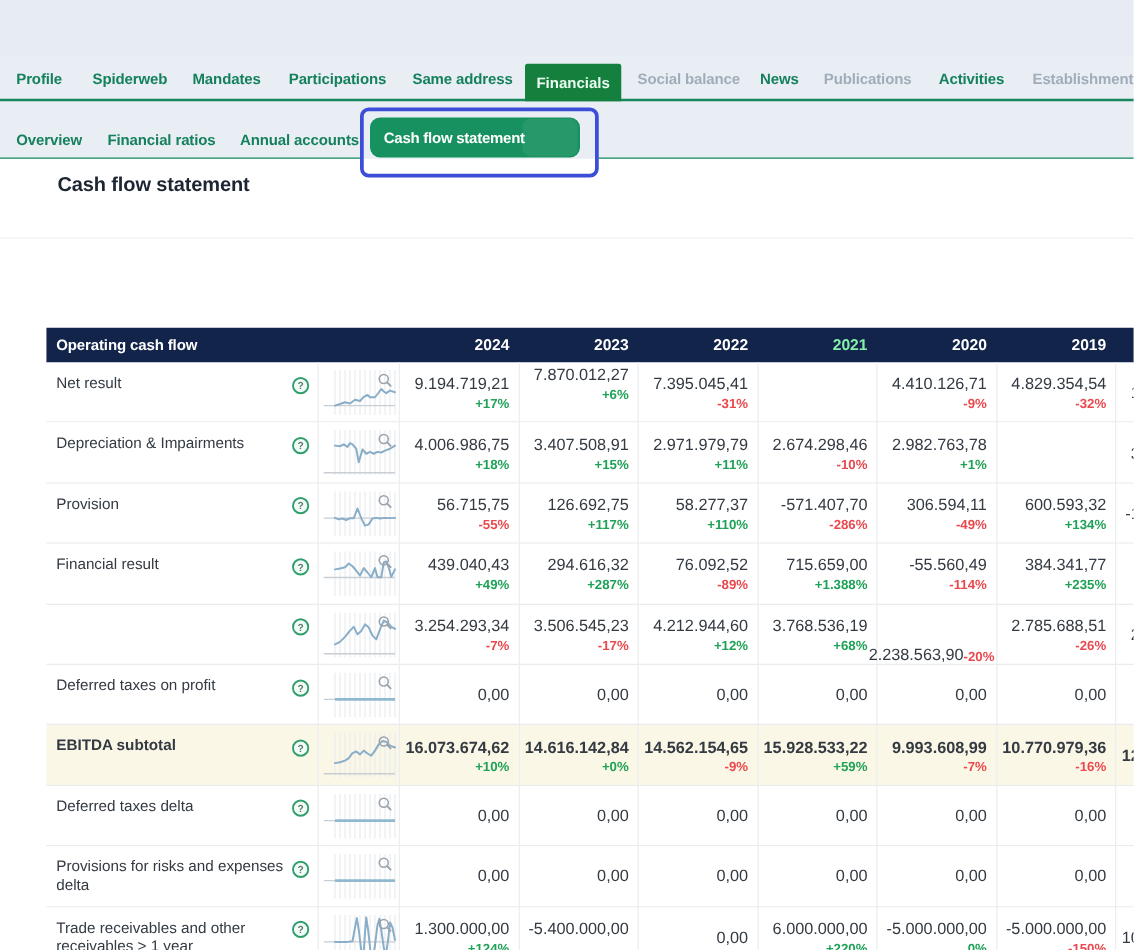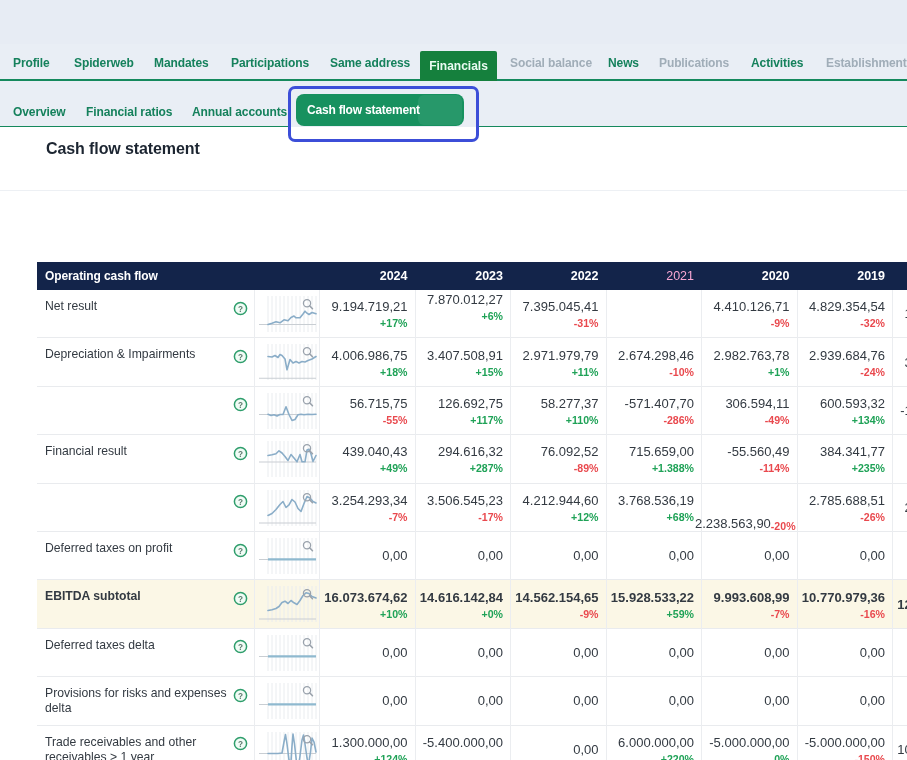--- a/index.html
+++ b/index.html
@@ -37,21 +37,21 @@
   </div>
 <div class="a" style="left:288px;top:86px;width:191px;height:56px;box-sizing:border-box;border:3px solid #3c4ed8;border-radius:7px;z-index:3"></div>
 <div class="a" style="left:46px;top:140px;font-size:16px;font-weight:bold;color:#1c2531;letter-spacing:-0.1px">Cash flow statement</div>
 <div class="a" style="left:0;top:190px;width:907px;height:1px;background:#edf0f4"></div>
 <div class="a" style="left:37px;top:262.0px;width:870px;height:498.0px;overflow:hidden">
     <div class="a" style="left:0;top:0;width:950.5px;height:28.0px;background:#13244a">
       <div class="a" style="left:8px;top:0;line-height:28.0px;color:#fff;font-size:12px;letter-spacing:-0.1px;font-weight:bold">Operating cash flow</div>
       <div class="a" style="left:282.0px;top:0;width:88.5px;text-align:right;line-height:28.0px;color:#fff;font-size:12.5px;font-weight:bold">2024</div>
       <div class="a" style="left:377.5px;top:0;width:88.5px;text-align:right;line-height:28.0px;color:#fff;font-size:12.5px;font-weight:bold">2023</div>
       <div class="a" style="left:473.0px;top:0;width:88.5px;text-align:right;line-height:28.0px;color:#fff;font-size:12.5px;font-weight:bold">2022</div>
-      <div class="a" style="left:568.5px;top:0;width:88.5px;text-align:right;line-height:28.0px;color:#f9a8d4;font-size:12.5px;font-weight:normal">2021</div>
+      <div class="a" style="left:568.5px;top:0;width:88.5px;text-align:right;line-height:28.0px;color:#86efac;font-size:12.5px;font-weight:bold">2021</div>
       <div class="a" style="left:664.0px;top:0;width:88.5px;text-align:right;line-height:28.0px;color:#fff;font-size:12.5px;font-weight:bold">2020</div>
       <div class="a" style="left:759.5px;top:0;width:88.5px;text-align:right;line-height:28.0px;color:#fff;font-size:12.5px;font-weight:bold">2019</div>
       <div class="a" style="left:855.0px;top:0;width:88.5px;text-align:right;line-height:28.0px;color:#fff;font-size:12.5px;font-weight:bold">2018</div>
     </div>
     <div class="a" style="left:0;top:28.0px;width:950.5px;height:48.4px;background:#ffffff;border-bottom:1px solid #e9ebee;box-sizing:border-box"></div>
     <div class="a" style="left:0;top:76.4px;width:950.5px;height:48.4px;background:#ffffff;border-bottom:1px solid #e9ebee;box-sizing:border-box"></div>
     <div class="a" style="left:0;top:124.8px;width:950.5px;height:48.4px;background:#ffffff;border-bottom:1px solid #e9ebee;box-sizing:border-box"></div>
     <div class="a" style="left:0;top:173.2px;width:950.5px;height:48.4px;background:#ffffff;border-bottom:1px solid #e9ebee;box-sizing:border-box"></div>
     <div class="a" style="left:0;top:221.6px;width:950.5px;height:48.4px;background:#ffffff;border-bottom:1px solid #e9ebee;box-sizing:border-box"></div>
     <div class="a" style="left:0;top:270.0px;width:950.5px;height:48.4px;background:#ffffff;border-bottom:1px solid #e9ebee;box-sizing:border-box"></div>
@@ -155,27 +155,24 @@
       <div class="pct" style="color:#1fa257">+11%</div>
     </div>
     <div class="a" style="left:568.5px;top:76.4px;width:88.5px;height:48.4px;display:flex;flex-direction:column;justify-content:center;align-items:flex-end;padding-bottom:1px;box-sizing:border-box">
       <div class="val" style="">2.674.298,46</div>
       <div class="pct" style="color:#e9494e">-10%</div>
     </div>
     <div class="a" style="left:664.0px;top:76.4px;width:88.5px;height:48.4px;display:flex;flex-direction:column;justify-content:center;align-items:flex-end;padding-bottom:1px;box-sizing:border-box">
       <div class="val" style="">2.982.763,78</div>
       <div class="pct" style="color:#1fa257">+1%</div>
     </div>
-    <div class="a" style="left:759.5px;top:76.4px;width:88.5px;height:48.4px;display:flex;flex-direction:column;justify-content:center;align-items:flex-end;padding-bottom:1px;box-sizing:border-box">
-      <div class="val" style="">2.939.684,76</div>
-      <div class="pct" style="color:#e9494e">-24%</div>
-    </div>
     <div class="a" style="left:855.0px;top:76.4px;width:88.5px;height:48.4px;display:flex;flex-direction:column;justify-content:center;align-items:flex-end;padding-bottom:1px;box-sizing:border-box">
       <div class="val" style="">3.300.000,00</div>
     </div>
+    <div class="a lab" style="left:8px;top:133.8px;width:185px;">Provision</div>
     <svg class="a" style="left:196px;top:135.3px" width="15" height="15" viewBox="0 0 15 15">
       <circle cx="7.5" cy="7.5" r="6.1" fill="#f1fcf6" stroke="#2f9e6c" stroke-width="1.5"></circle>
       <text x="7.5" y="10.6" text-anchor="middle" font-size="8.2" font-weight="bold" fill="#5c7a6e" font-family="Liberation Sans">?</text>
     </svg>
     <div class="a" style="left:217px;top:124.8px;width:65px;height:48.4px">
       <svg width="60" height="36" viewBox="0 0 60 36" style="position:absolute;left:3px;top:6px">
         <line x1="11" y1="0" x2="11" y2="36" stroke="#e9ecef" stroke-width="1"></line>
         <line x1="15" y1="0" x2="15" y2="36" stroke="#e9ecef" stroke-width="1"></line>
         <line x1="19" y1="0" x2="19" y2="36" stroke="#e9ecef" stroke-width="1"></line>
         <line x1="23" y1="0" x2="23" y2="36" stroke="#e9ecef" stroke-width="1"></line>

